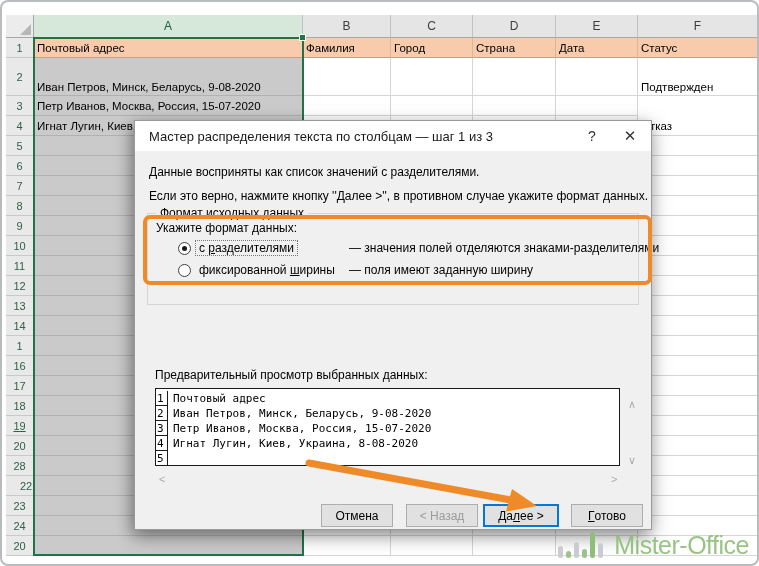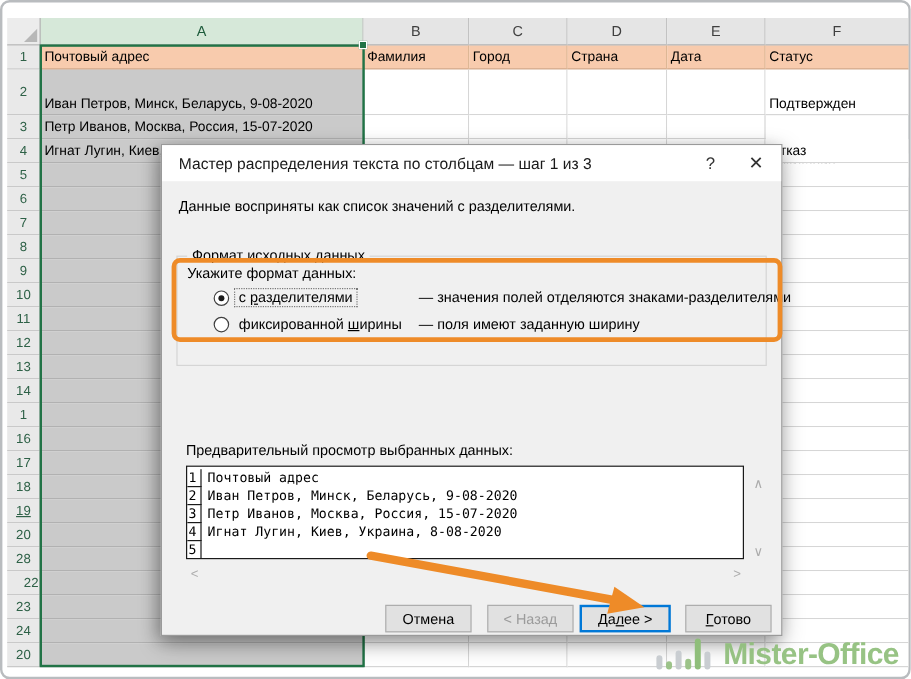--- a/index.html
+++ b/index.html
@@ -48,21 +48,21 @@
   .btn{position:absolute;top:383px;height:23px;background:#e1e1e1;border:1px solid #adadad;display:flex;align-items:center;justify-content:center;font-size:12px;color:#000;}
   .btn.default{border:2px solid #0078d7;}
   .btn.disabled{color:#9b9b9b;}
   
   .hl-box{position:absolute;left:141px;top:213px;width:509px;height:70px;border:4px solid #ee8b28;border-radius:7px;z-index:6;pointer-events:none;}
   .arrow-svg{position:absolute;left:0;top:0;z-index:7;pointer-events:none;}
   
   .logo{position:absolute;right:8px;bottom:6px;display:flex;align-items:flex-end;z-index:8;}
   .bars{display:flex;align-items:flex-end;margin-right:8px;}
   .bar{width:5px;border-radius:3px;margin-right:3px;}
-  .logo-text{font-size:25px;font-weight:700;color:#8fbe7a;letter-spacing:-0.5px;line-height:26px;opacity:.92;}
+  .logo-text{font-size:25px;font-weight:400;color:#8fbe7a;letter-spacing:-0.5px;line-height:26px;opacity:.92;}
 </style>
 </head>
 <body>
 
 <div class="shot">
 
   <div id="grid">
       <div class="corner" style="left: 4px; top: 13px; width: 28px; height: 23px;"></div>
       <div class="colhdr selA" style="left: 32px; top: 13px; width: 269px; height: 23px;">A</div>
       <div class="colhdr" style="left: 301px; top: 13px; width: 88px; height: 23px;">B</div>
@@ -249,20 +249,21 @@
   <div class="sel-outline"></div>
   <div class="fill-handle"></div>
 
   <div class="dialog">
     <div class="titlebar">
       <span class="title">Мастер распределения текста по столбцам — шаг 1 из 3</span>
       <span class="cap-btn cap-help">?</span>
       <span class="cap-btn cap-close">✕</span>
     </div>
     <div class="intro1">Данные восприняты как список значений с разделителями.</div>
+    <div class="intro2">Если это верно, нажмите кнопку ''Далее &gt;'', в противном случае укажите формат данных.</div>
 
     <div class="groupbox">
       <span class="legend">Формат исходных данных</span>
       <span class="prompt">Укажите формат данных:</span>
 
       <div class="radio-row" style="top:27px;">
         <span class="radio on"></span>
         <span class="rlabel focus"><span>с </span><u>р</u><span>азделителями</span></span>
         <span class="rdesc">— значения полей отделяются знаками-разделителями</span>
       </div>

